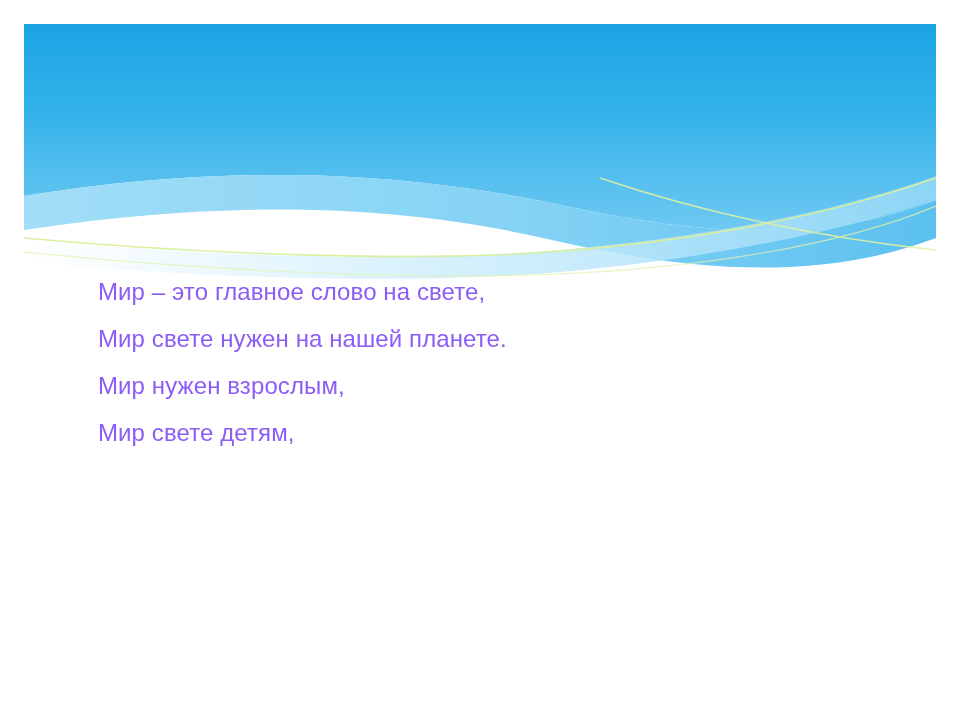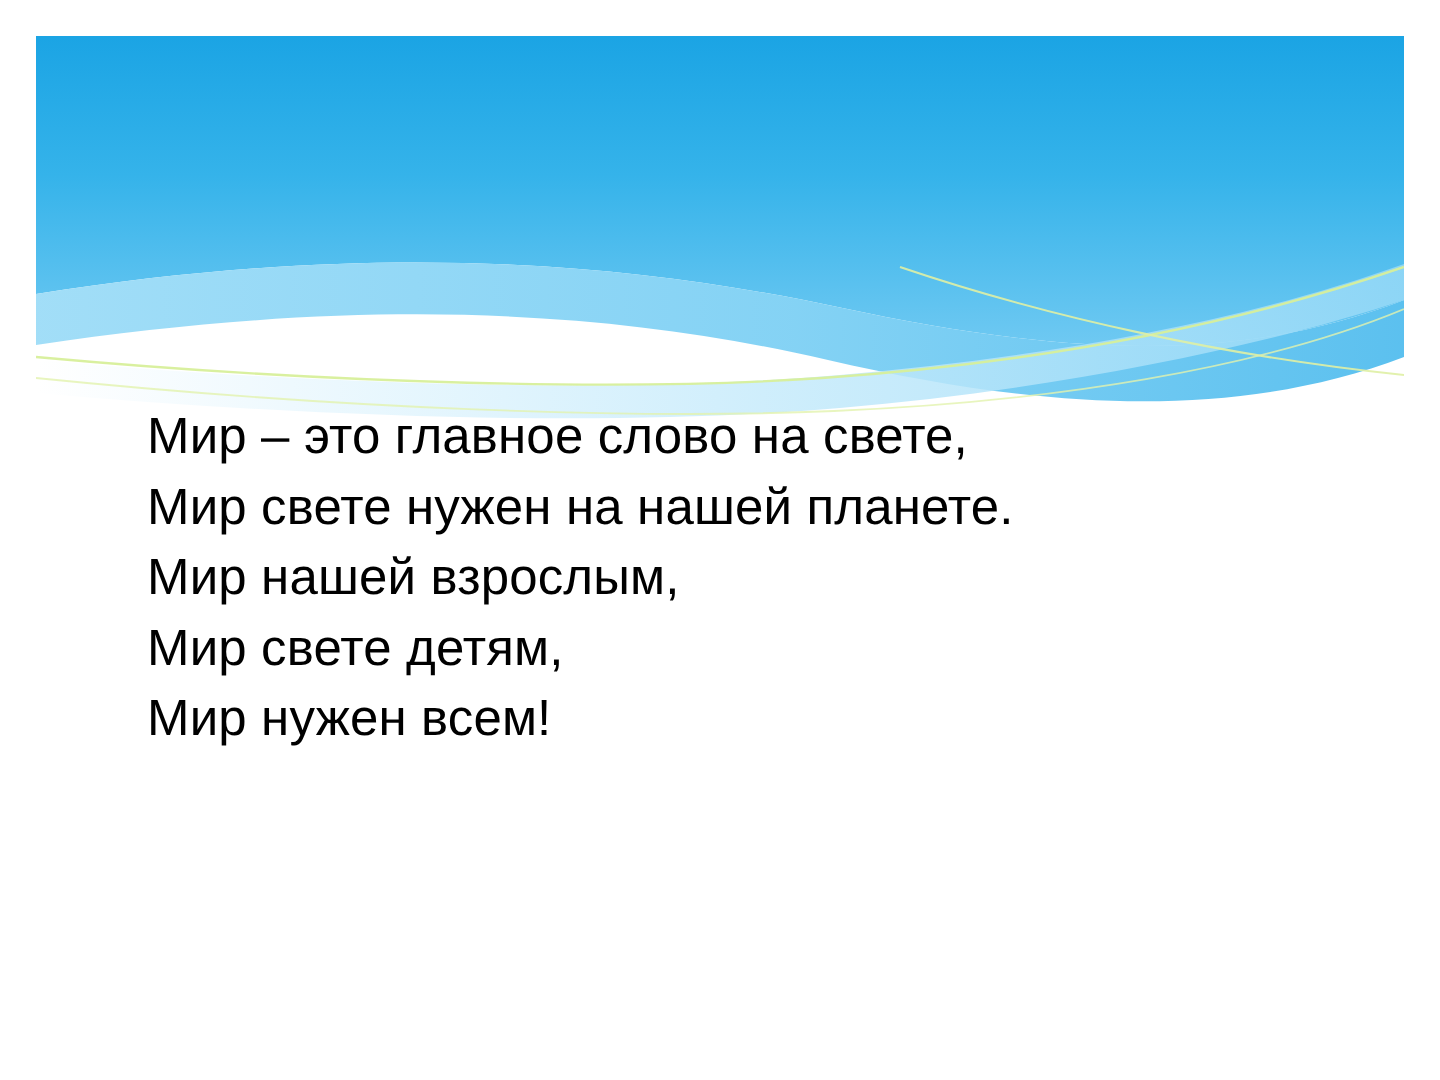--- a/index.html
+++ b/index.html
@@ -44,22 +44,22 @@
     box-sizing: border-box;
   }
 
   .poem {
     margin: 0;
     padding: 0 0 0 98px;
     list-style: none;
   }
 
   .poem-line {
-    color: #000000;
-    font-size: 34px;
+    color: #8b5cf6;
+    font-size: 24px;
     line-height: 47px;
     letter-spacing: 0.1px;
     white-space: pre;
   }
 </style>
 </head>
 <body>
 
 <div class="slide">
 
@@ -100,19 +100,18 @@
         <path d="M936,206 C840,246 700,268 556,274 C420,280 220,272 24,252" fill="none" stroke="#e2f3ae" stroke-width="1.2" opacity="0.8"></path>
         <path d="M600,178 C700,212 820,238 936,250" fill="none" stroke="#dff0a4" stroke-width="1.4" opacity="0.9"></path>
       </g>
     </svg>
   </div>
 
   <div class="content">
     <div class="poem">
       <div class="poem-line">Мир – это главное слово на свете,</div>
       <div class="poem-line">Мир свете нужен на нашей планете.</div>
-      <div class="poem-line">Мир нашей взрослым,</div>
+      <div class="poem-line">Мир нужен взрослым,</div>
       <div class="poem-line">Мир свете детям,</div>
-      <div class="poem-line">Мир нужен всем!</div>
     </div>
   </div>
 
 </div>
 
 </body></html>

